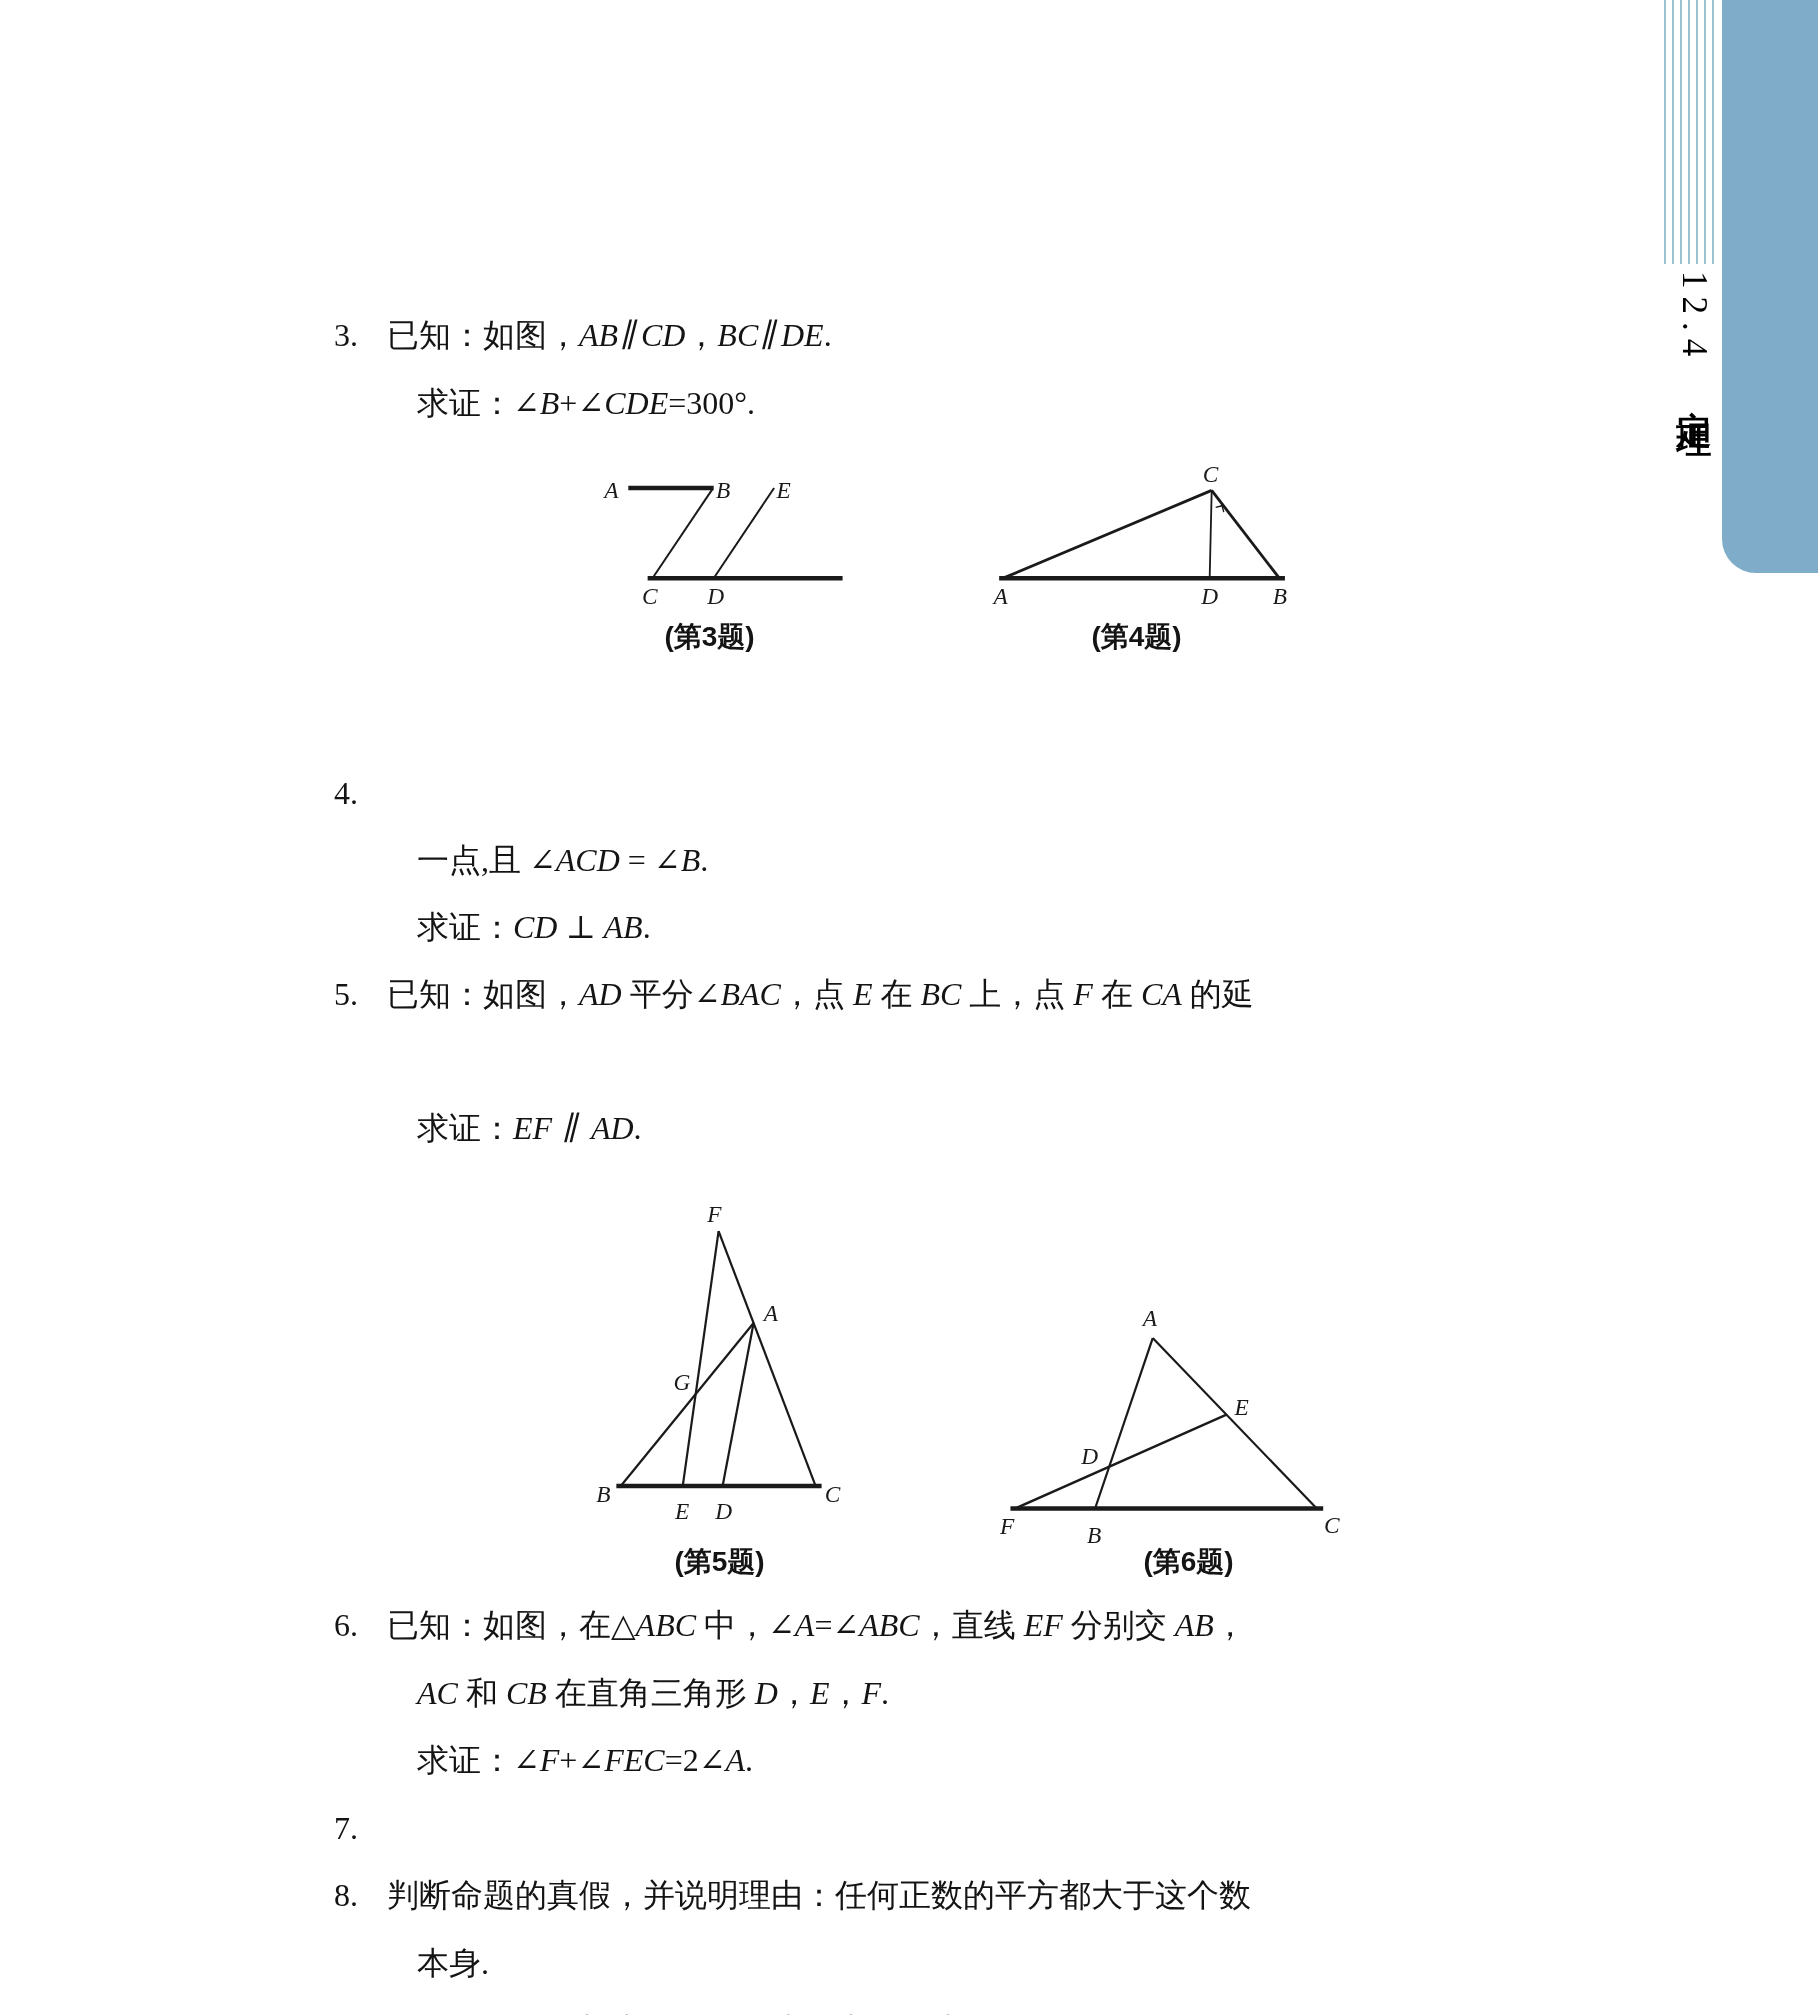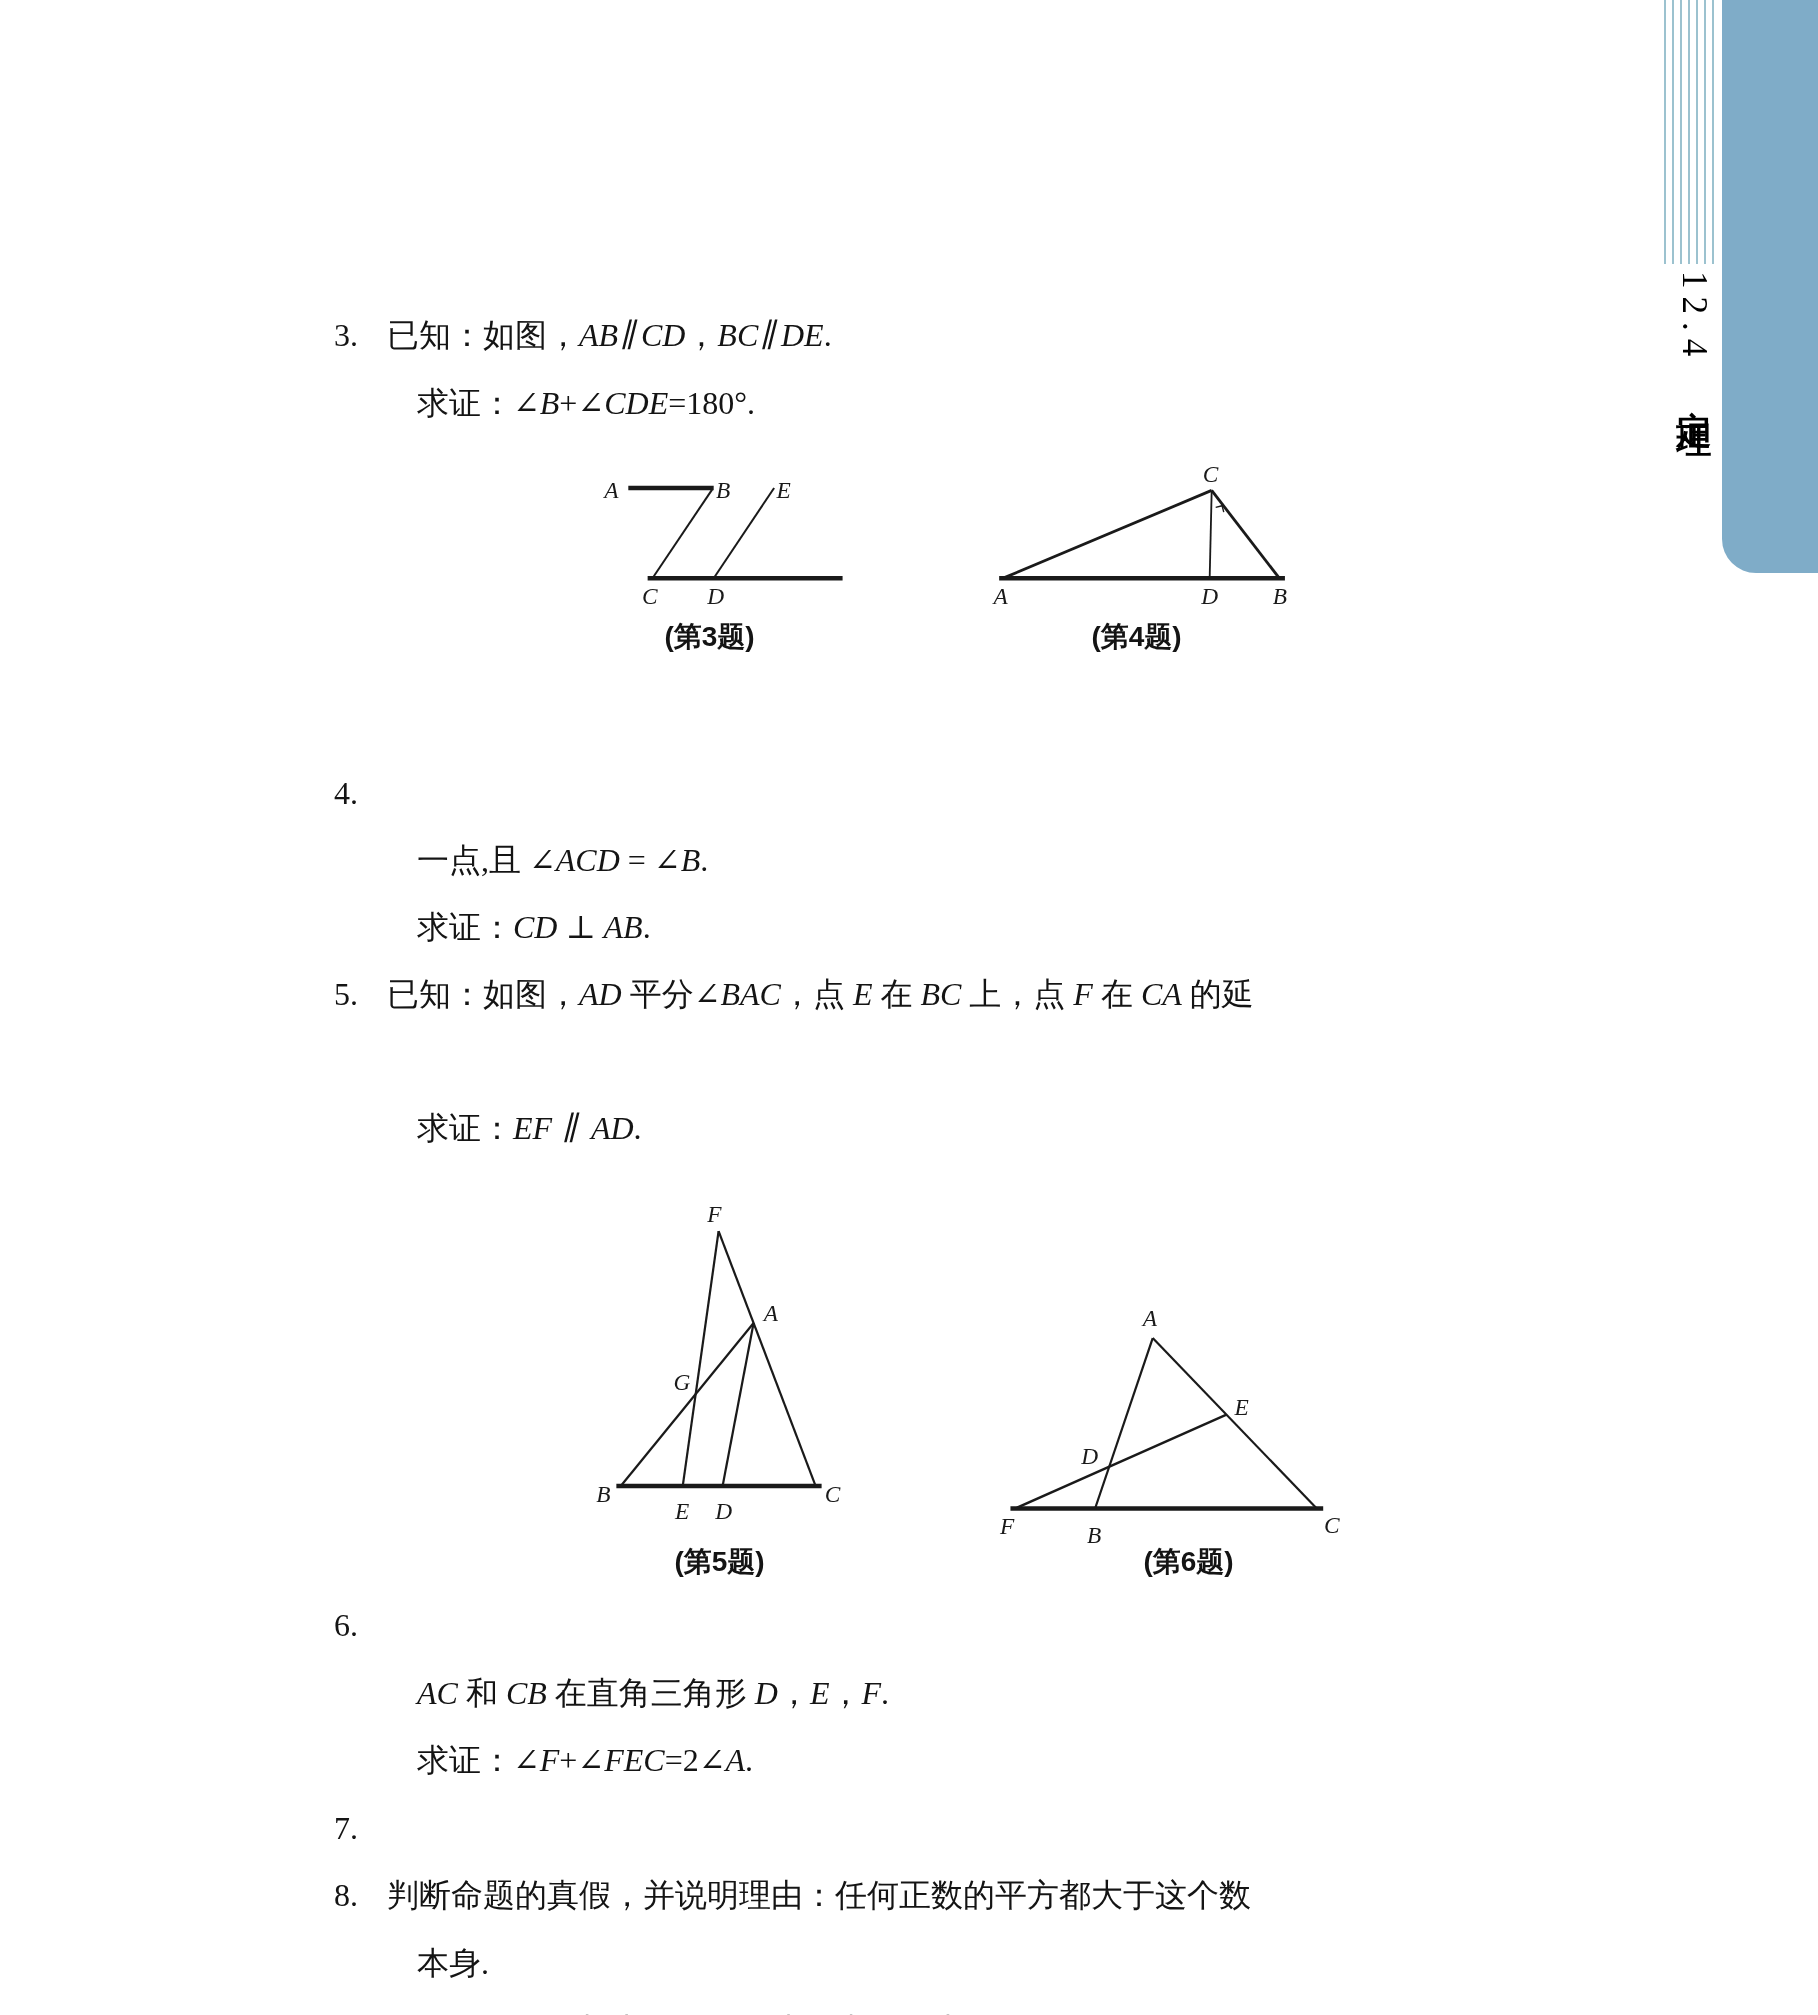--- a/index.html
+++ b/index.html
@@ -42,21 +42,21 @@
 
   <div class="stripes"></div>
   <div class="accent-block"></div>
   <div class="side-tab">
     <span class="tab-code">12.4</span>
     <span class="tab-title">定理</span>
   </div>
 
   <div class="pnum" style="left:334px;top:314px">3.</div>
   <div class="tline" style="left:387px;top:314px"><span class="seg-c">已知：如图，</span><span class="seg-m">AB</span><span class="seg-p">∥</span><span class="seg-m">CD</span><span class="seg-c">，</span><span class="seg-m">BC</span><span class="seg-p">∥</span><span class="seg-m">DE</span><span class="seg-c">.</span></div>
-  <div class="tline" style="left:417px;top:382px"><span class="seg-c">求证：∠</span><span class="seg-m">B</span><span class="seg-c">+∠</span><span class="seg-m">CDE</span><span class="seg-c">=180°.</span></div>
+  <div class="tline" style="left:417px;top:382px"><span class="seg-c">求证：∠</span><span class="seg-m">B</span><span class="seg-c">+∠</span><span class="seg-m">CDE</span><span class="seg-c">=300°.</span></div>
 
   <div class="figure" style="left:588px;top:463px">
     <svg width="282" height="145" viewBox="0 0 700 360">
       <line x1="100" y1="62" x2="312" y2="62" stroke-width="11"></line>
       <line x1="308" y1="66" x2="160" y2="286" stroke-width="5"></line>
       <line x1="462" y1="62" x2="312" y2="286" stroke-width="5"></line>
       <line x1="148" y1="286" x2="632" y2="286" stroke-width="11"></line>
       <text class="fig-label" x="40" y="86">A</text>
       <text class="fig-label" x="318" y="86">B</text>
       <text class="fig-label" x="468" y="86">E</text>
@@ -117,20 +117,21 @@
       <text class="fig-label" x="584" y="330">E</text>
       <text class="fig-label" x="204" y="452">D</text>
       <text class="fig-label" x="2" y="626">F</text>
       <text class="fig-label" x="218" y="648">B</text>
       <text class="fig-label" x="806" y="622">C</text>
     </svg>
   </div>
   <div class="caption" style="left:1116px;top:1548px">(第6题)</div>
 
   <div class="pnum" style="left:334px;top:1604px">6.</div>
+  <div class="tline" style="left:387px;top:1604px"><span class="seg-c">已知：如图，在△</span><span class="seg-m">ABC</span><span class="seg-c"> 中，∠</span><span class="seg-m">A</span><span class="seg-c">=∠</span><span class="seg-m">ABC</span><span class="seg-c">，直线 </span><span class="seg-m">EF</span><span class="seg-c"> 分别交 </span><span class="seg-m">AB</span><span class="seg-c">，</span></div>
   <div class="tline" style="left:417px;top:1672px"><span class="seg-m">AC</span><span class="seg-c"> 和 </span><span class="seg-m">CB</span><span class="seg-c"> 在直角三角形 </span><span class="seg-m">D</span><span class="seg-c">，</span><span class="seg-m">E</span><span class="seg-c">，</span><span class="seg-m">F</span><span class="seg-c">.</span></div>
   <div class="tline" style="left:417px;top:1739px"><span class="seg-c">求证：∠</span><span class="seg-m">F</span><span class="seg-c">+∠</span><span class="seg-m">FEC</span><span class="seg-c">=2∠</span><span class="seg-m">A</span><span class="seg-c">.</span></div>
 
   <div class="pnum" style="left:334px;top:1807px">7.</div>
 
   <div class="pnum" style="left:334px;top:1874px">8.</div>
   <div class="tline" style="left:387px;top:1874px"><span class="seg-c">判断命题的真假，并说明理由：任何正数的平方都大于这个数</span></div>
   <div class="tline" style="left:417px;top:1942px"><span class="seg-c">本身.</span></div>
 
   <div class="pnum" style="left:334px;top:2009px">9.</div>

